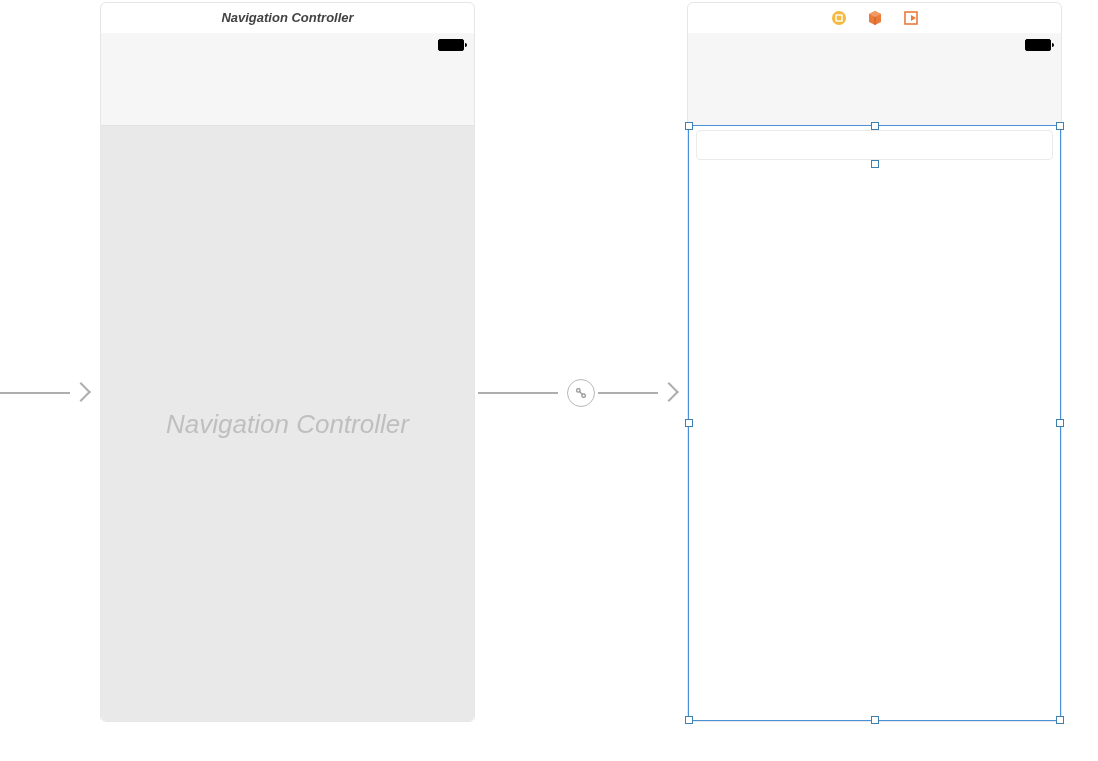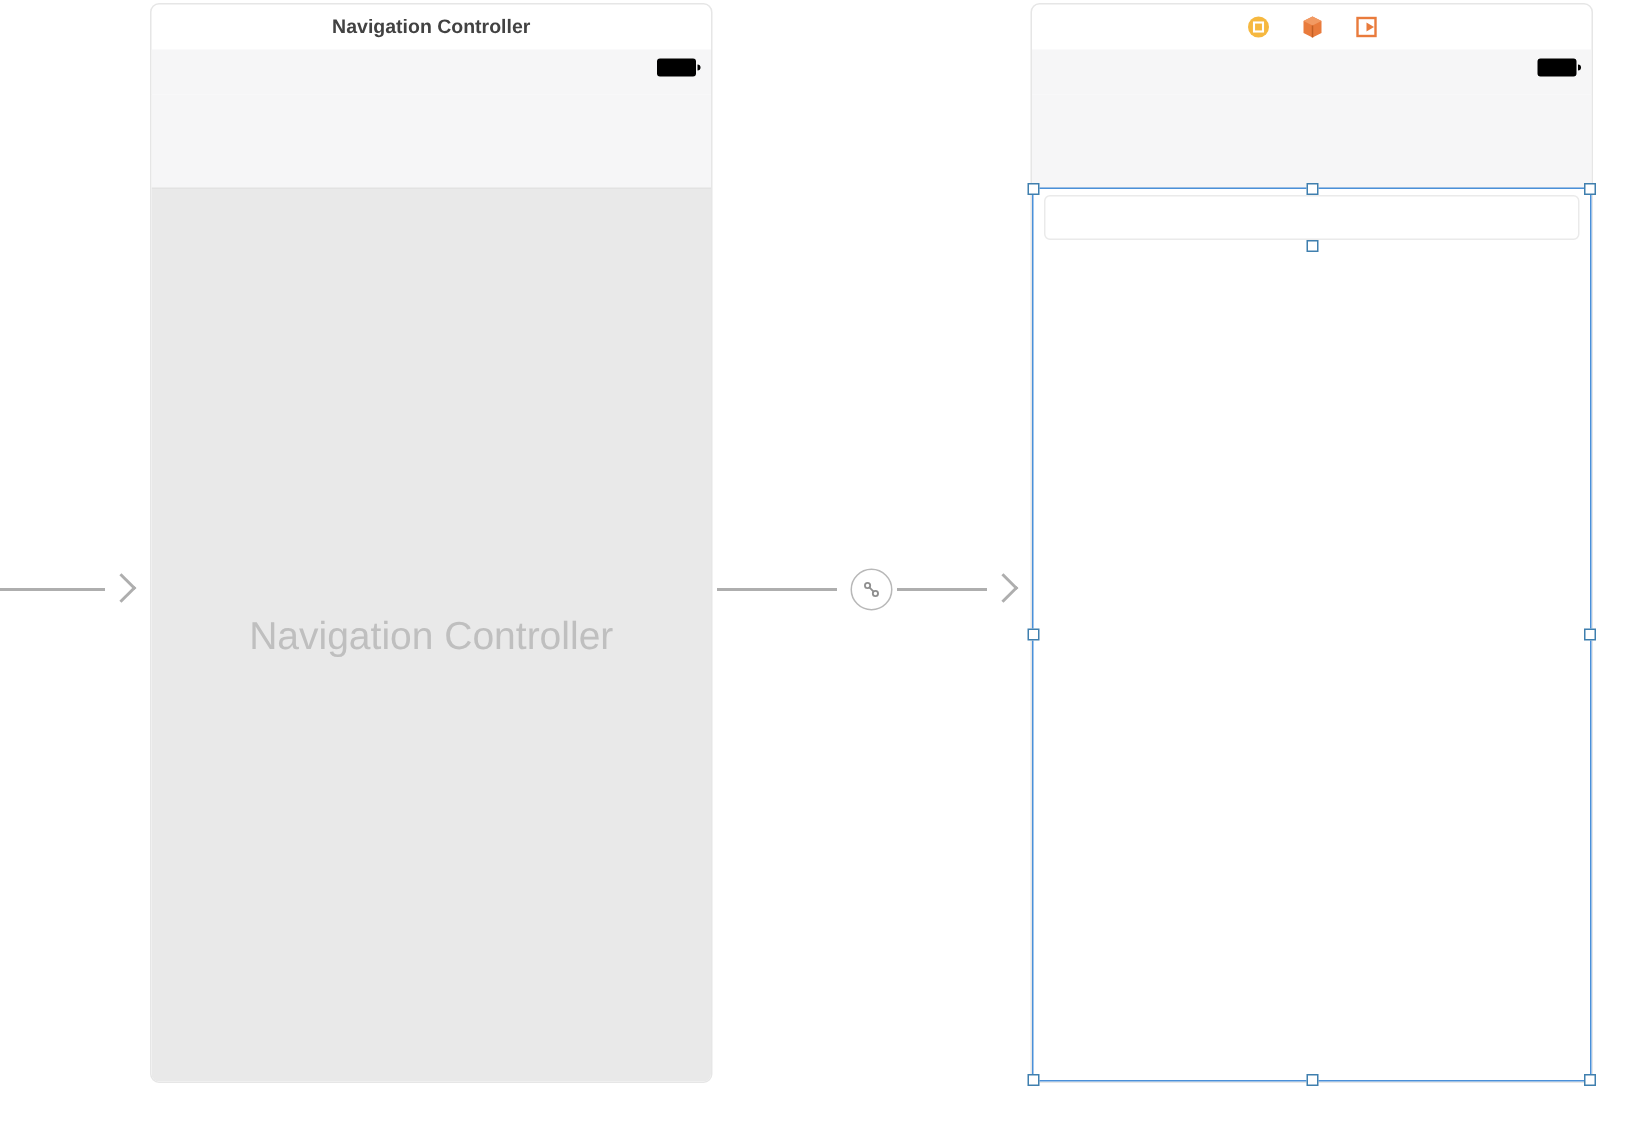--- a/index.html
+++ b/index.html
@@ -14,20 +14,21 @@
 
     
     .scene {
       position: absolute;
       width: 375px;
       height: 720px;
       border: 1px solid #e6e6e6;
       border-radius: 6px;
       background: #ffffff;
       overflow: hidden;
+      font-style: italic;
     }
     .scene-left  { left: 100px; top: 2px; }
     .scene-right { left: 687px; top: 2px; }
 
     .scene-title {
       font-size: 13px;
       font-weight: 600;
       color: #424242;
       text-align: center;
       height: 30px;

